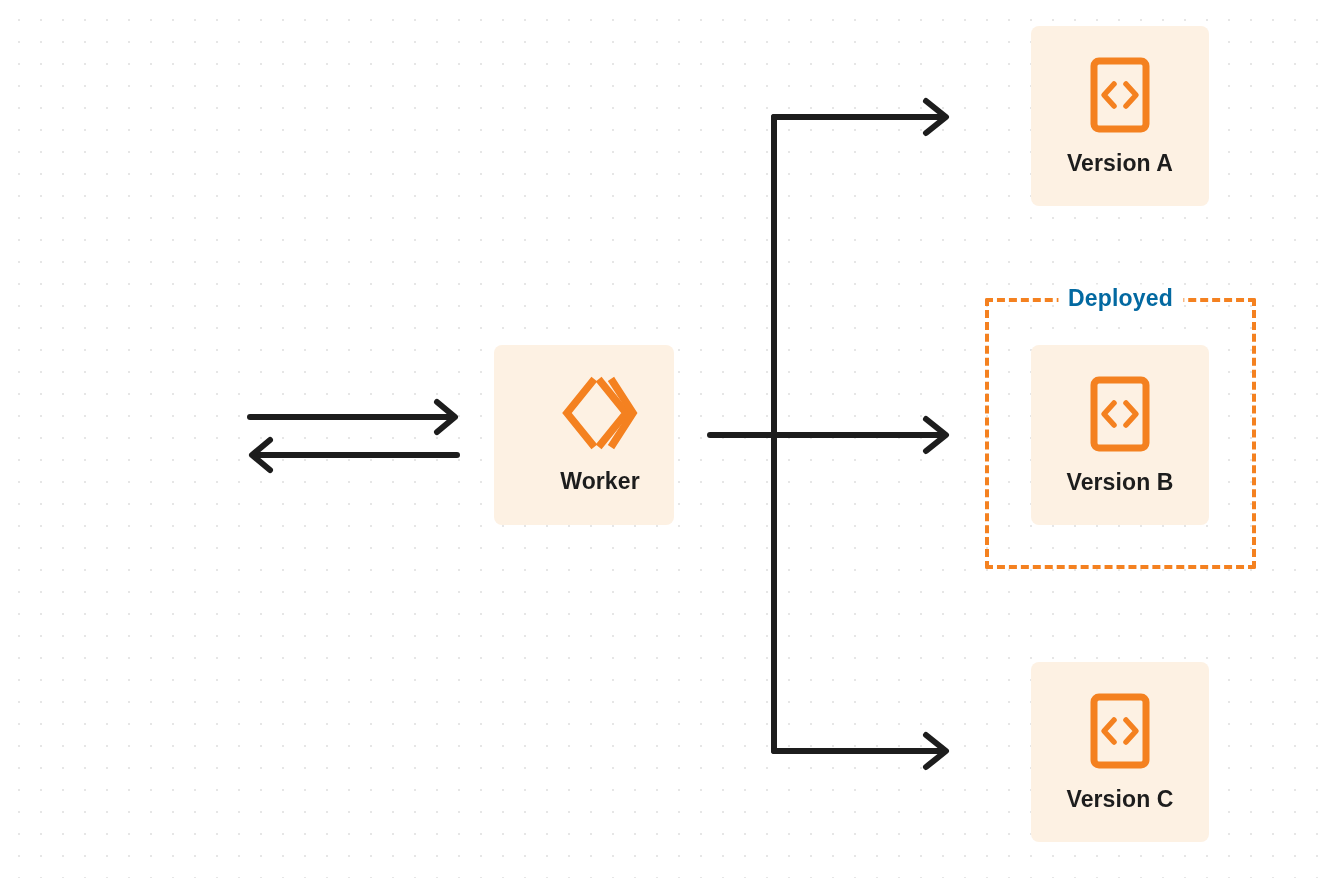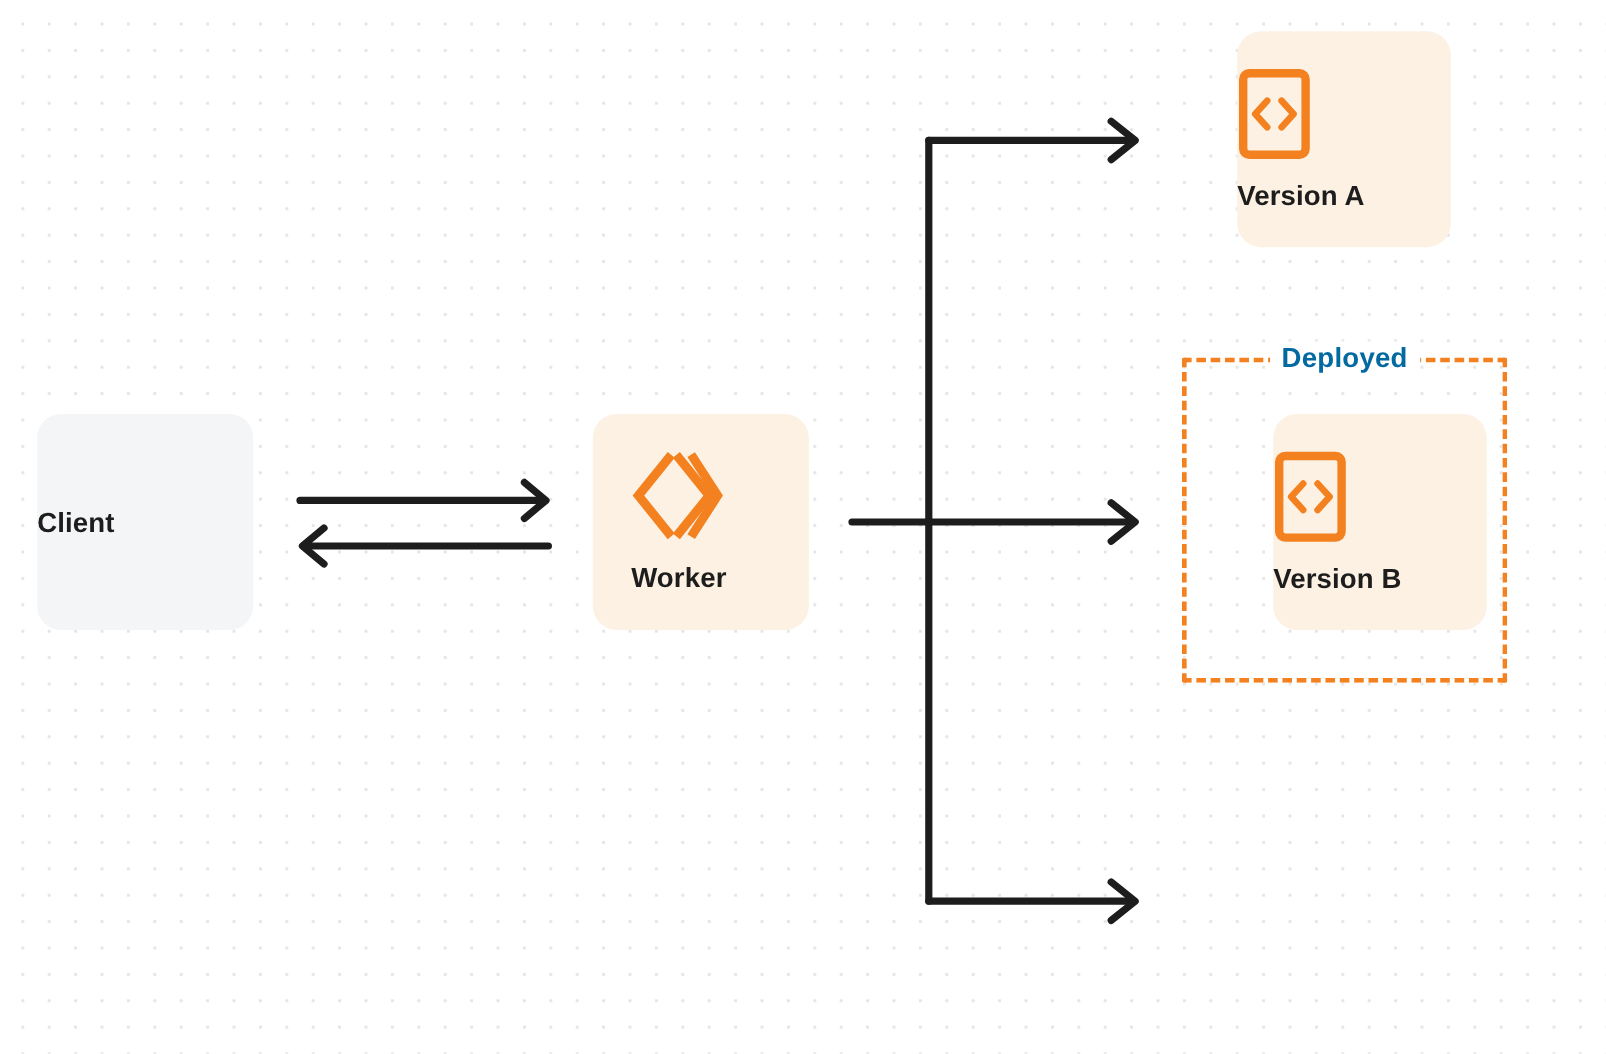--- a/index.html
+++ b/index.html
@@ -23,23 +23,24 @@
     background-color: #ffffff;
     background-image: radial-gradient(#e6e6e6 1.4px, transparent 1.5px);
     background-size: 22px 22px;
     background-position: 8px 9px;
   }
 
   
   .node {
     position: absolute;
     box-sizing: border-box;
-    border-radius: 20px;
+    border-radius: 8px;
     display: flex;
     flex-direction: column;
+    align-items: center;
     justify-content: center;
   }
 
   .node-label {
     font-size: 23px;
     font-weight: bold;
     color: #1d1d1d;
     letter-spacing: 0.1px;
     white-space: nowrap;
   }
@@ -69,21 +70,21 @@
   
   .version-node {
     width: 178px;
     height: 180px;
     background-color: #fdf1e3;
   }
   .version-node .node-label {
     margin-top: 16px;
   }
   #node-version-a { left: 1031px; top: 26px; }
-  #node-version-b { left: 1061px; top: 345px; }
+  #node-version-b { left: 1031px; top: 345px; }
   #node-version-c { left: 1031px; top: 662px; }
 
   
   .icon-wrap {
     display: block;
     line-height: 0;
   }
 
   
   #deployed-group {
@@ -175,23 +176,20 @@
         <path d="M 926 735 L 946 751 L 926 767"></path>
       </g>
     </g>
   </svg>
 
 
   <div id="deployed-group">
     <span id="deployed-label">Deployed</span>
   </div>
 
-  <div class="node" id="node-client">
-    <span class="node-label">Client</span>
-  </div>
 
   <div class="node" id="node-worker">
     <span class="icon-wrap">
       <svg width="78" height="74" viewBox="0 0 78 74" xmlns="http://www.w3.org/2000/svg">
         <g fill="none" stroke="#f48120" stroke-width="7.5" stroke-linecap="square" stroke-linejoin="miter">
           <polyline points="31,6 6,37 31,68"></polyline>
           <polyline points="40,6 65,37 40,68"></polyline>
           <polyline points="52,6 72,37 52,68"></polyline>
         </g>
       </svg>
@@ -218,14 +216,26 @@
         <rect x="5" y="5" width="52" height="68" rx="5" ry="5" fill="none" stroke="#f48120" stroke-width="7"></rect>
         <g fill="none" stroke="#f48120" stroke-width="5.5" stroke-linecap="round" stroke-linejoin="round">
           <polyline points="25,28 15,39 25,50"></polyline>
           <polyline points="37,28 47,39 37,50"></polyline>
         </g>
       </svg>
     </span>
     <span class="node-label">Version B</span>
   </div>
 
+  <div class="node version-node" id="node-version-c">
+    <span class="icon-wrap">
+      <svg width="62" height="78" viewBox="0 0 62 78" xmlns="http://www.w3.org/2000/svg">
+        <rect x="5" y="5" width="52" height="68" rx="5" ry="5" fill="none" stroke="#f48120" stroke-width="7"></rect>
+        <g fill="none" stroke="#f48120" stroke-width="5.5" stroke-linecap="round" stroke-linejoin="round">
+          <polyline points="25,28 15,39 25,50"></polyline>
+          <polyline points="37,28 47,39 37,50"></polyline>
+        </g>
+      </svg>
+    </span>
+    <span class="node-label">Version C</span>
+  </div>
 
 </div>
 
 </body></html>

